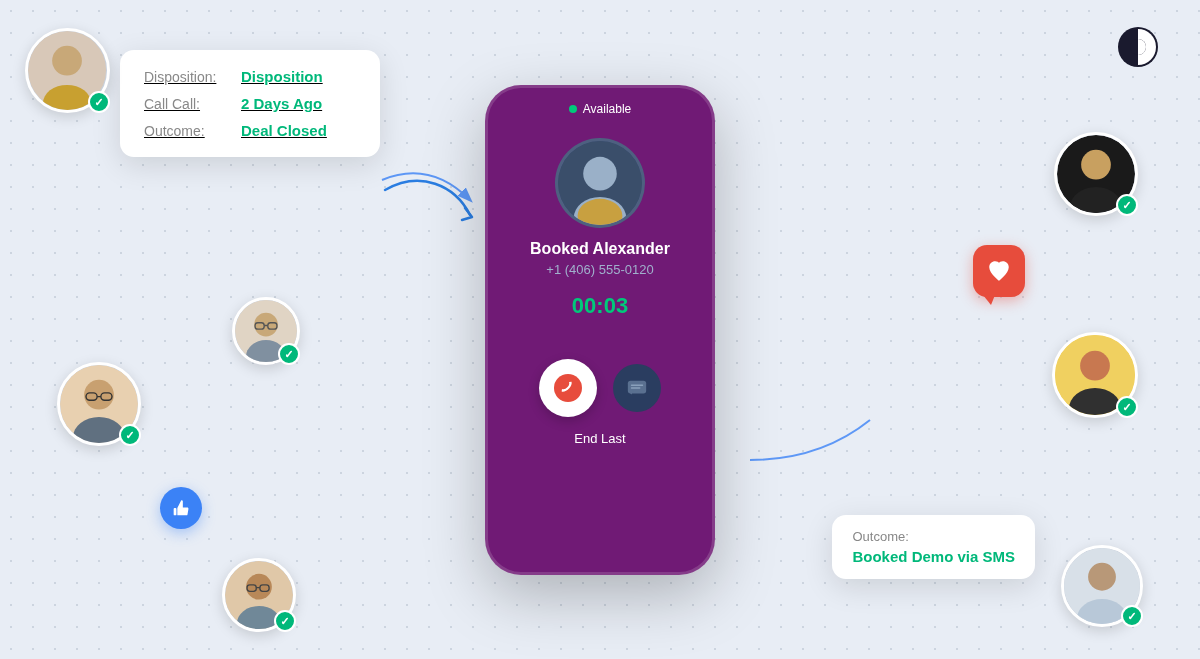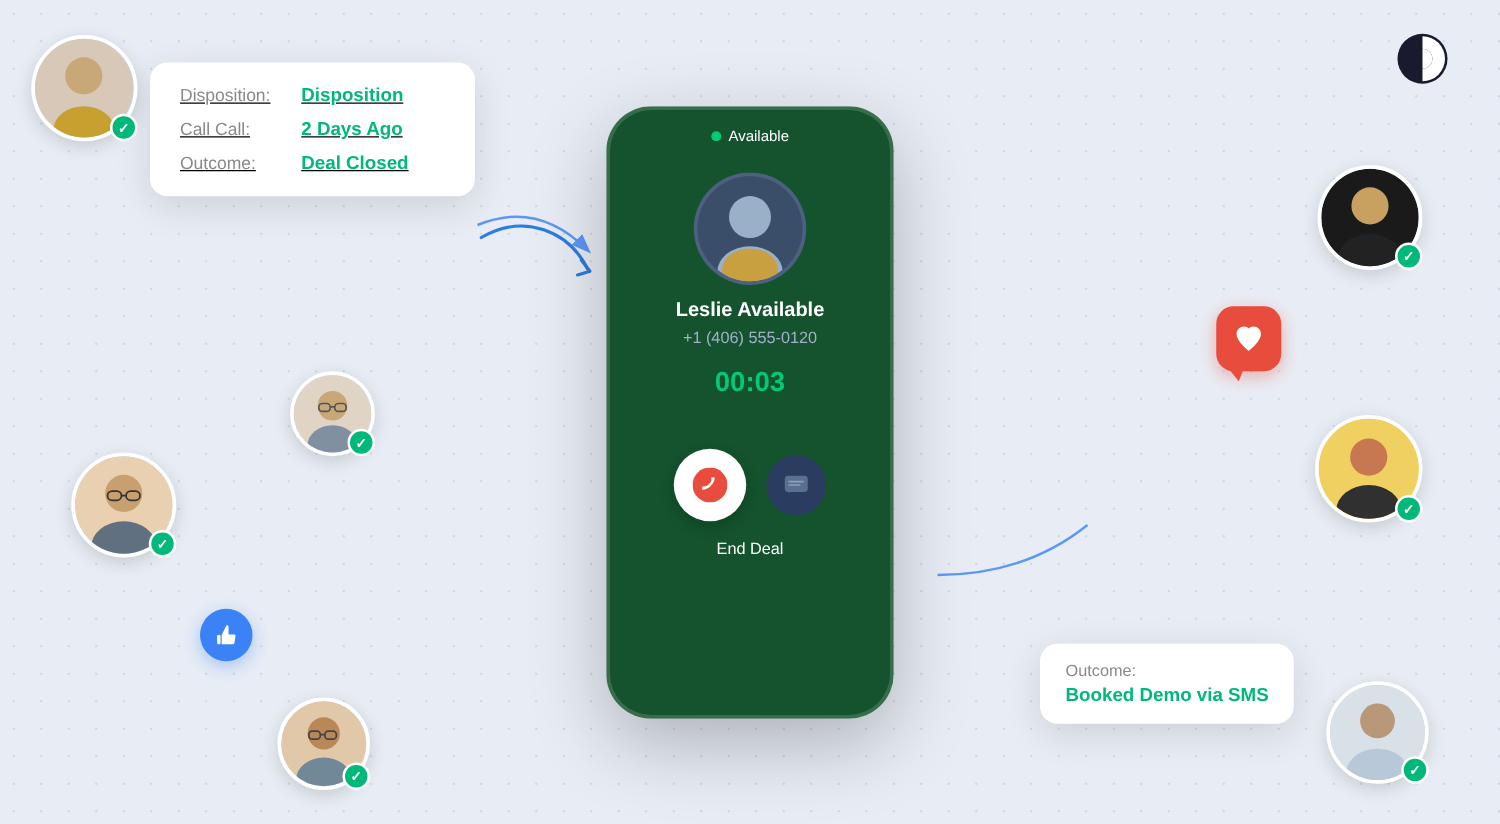--- a/index.html
+++ b/index.html
@@ -30,21 +30,21 @@
     }
 
     
     .phone {
       position: absolute;
       left: 50%;
       top: 50%;
       transform: translate(-50%, -50%);
       width: 230px;
       height: 490px;
-      background: #14532d;
+      background: #701a75;
       border-radius: 36px;
       box-shadow: 0 20px 60px rgba(0,0,0,0.25);
       display: flex;
       flex-direction: column;
       align-items: center;
       overflow: hidden;
       border: 3px solid rgba(255,255,255,0.15);
     }
 
     .phone-top-bar {
@@ -414,42 +414,42 @@
         <svg viewBox="0 0 90 90" width="90" height="90" xmlns="http://www.w3.org/2000/svg">
           <circle cx="45" cy="45" r="45" fill="#3a4e6a"></circle>
           <circle cx="45" cy="35" r="18" fill="#9ab0c8"></circle>
           <ellipse cx="45" cy="82" rx="28" ry="22" fill="#9ab0c8"></ellipse>
 
           <ellipse cx="45" cy="80" rx="24" ry="18" fill="#c8a040"></ellipse>
         </svg>
       </div>
     </div>
 
-    <div class="caller-name">Leslie Available</div>
+    <div class="caller-name">Booked Alexander</div>
     <div class="caller-phone">+1 (406) 555-0120</div>
     <div class="call-timer">00:03</div>
 
     <div class="call-actions">
       <div class="end-call-btn">
         <svg viewBox="0 0 28 28" width="28" height="28">
           <circle cx="14" cy="14" r="14" fill="#e74c3c"></circle>
           <path d="M7 16 C9 12, 19 12, 21 16 L19 17.5 C18 15.5, 16 15, 14 15 C12 15, 10 15.5, 9 17.5 Z" fill="white" transform="rotate(135 14 14)"></path>
         </svg>
       </div>
       <div class="msg-btn">
         <svg viewBox="0 0 24 24" width="22" height="22" fill="none">
           <rect x="2" y="4" width="20" height="14" rx="3" fill="#5a7090"></rect>
           <path d="M6 19 L8 15 H2 Z" fill="#5a7090"></path>
           <line x1="6" y1="9" x2="18" y2="9" stroke="#8aa0bb" stroke-width="1.5" stroke-linecap="round"></line>
           <line x1="6" y1="12" x2="15" y2="12" stroke="#8aa0bb" stroke-width="1.5" stroke-linecap="round"></line>
         </svg>
       </div>
     </div>
 
-    <div class="end-call-label">End Deal</div>
+    <div class="end-call-label">End Last</div>
   </div>
 
   <div class="heart-bubble">
     <svg viewBox="0 0 24 24" width="26" height="26">
       <path d="M12 21 C12 21 3 14 3 8.5 C3 5.4 5.4 3 8.5 3 C10.2 3 11.7 3.8 12 4.5 C12.3 3.8 13.8 3 15.5 3 C18.6 3 21 5.4 21 8.5 C21 14 12 21 12 21Z" fill="white"></path>
     </svg>
   </div>
 
   <div class="like-bubble">
     <svg viewBox="0 0 24 24" width="22" height="22">

